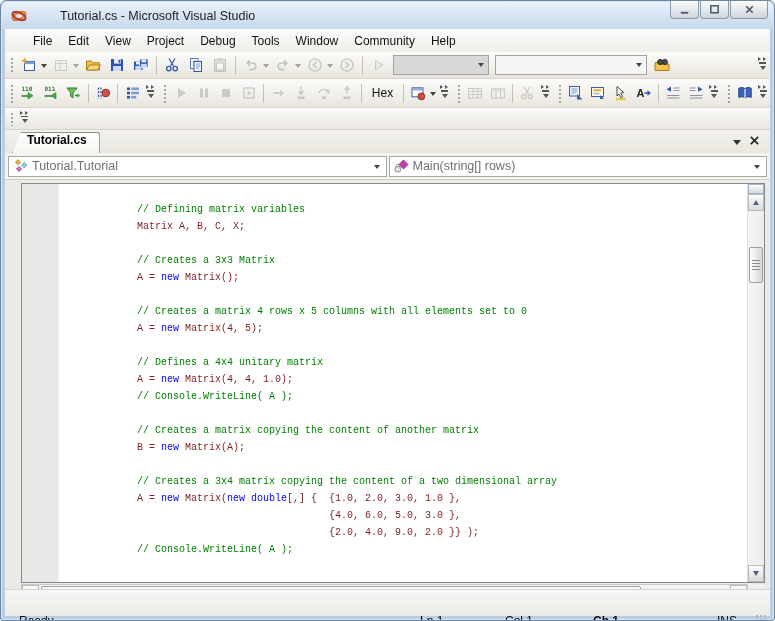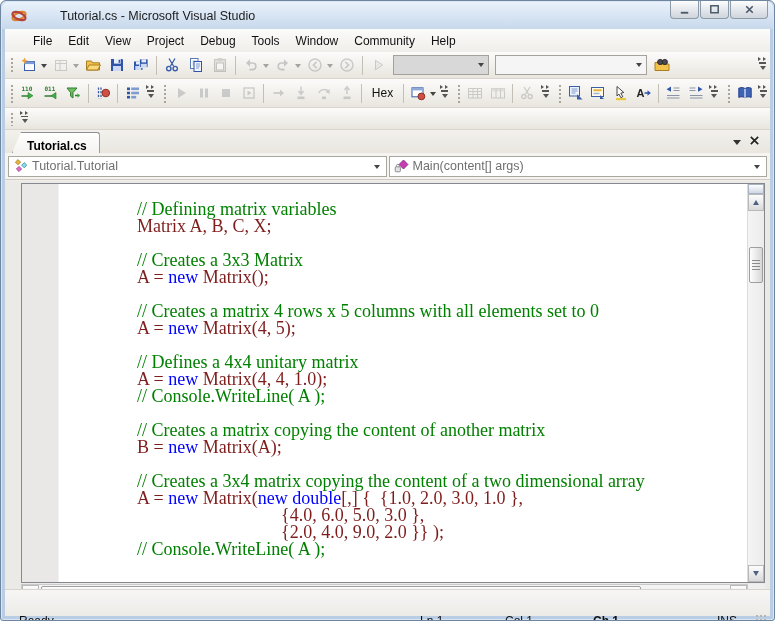--- a/index.html
+++ b/index.html
@@ -55,41 +55,41 @@
   .tbcombo .dd { margin:2px 4px 0 0; }
   .tblbl { padding:2px 6px; font-weight:400; color:#111; border:1px solid transparent; border-radius:2px; }
   .tbflex { flex:1; }
 
   
   .tabrow { position:absolute; top:101px; left:0; right:0; height:23px;
             background:linear-gradient(#f3f1ed,#e9e6df); display:flex; align-items:flex-end; }
   .doctab { margin-left:7px; height:21px; padding:0 12px 0 14px; background:linear-gradient(#fff,#f4f3f0);
             border:1px solid #8e8f8f; border-bottom:none; border-radius:2px 3px 0 0;
             clip-path:polygon(9px 0, 100% 0, 100% 100%, 0 100%);
-            display:flex; align-items:flex-end; font-weight:bold; color:#000; }
+            display:flex; align-items:flex-start; font-weight:bold; color:#000; }
   .tabbtns { margin-left:auto; display:flex; align-items:center; gap:8px; padding:0 10px 4px 0; }
   .tabbtns .dn { width:0;height:0;border:4px solid transparent;border-top:5px solid #333; margin-top:4px; }
   .tabbtns svg { width:11px; height:11px; }
 
   
   .navbar { position:absolute; top:124px; left:0; right:0; height:27px; background:#f5f4f1;
             border-bottom:1px solid #d0ccc3; display:flex; align-items:center; padding:0 2px; }
   .navcombo { height:21px; flex:1; background:#fff; border:1px solid #aaa79f;
               display:flex; align-items:center; padding:0 4px; margin:0 1px; }
   .navcombo svg { width:16px; height:16px; margin-right:3px; flex:none; }
   .navcombo .txt { color:#6f6f6f; font-size:12.5px; flex:1; white-space:nowrap; overflow:hidden; }
   .navcombo .dd { margin:4px 2px 0 0; }
 
   
   .editorarea { position:absolute; top:152px; bottom:27px; left:0; right:0; background:#eceae6; }
   .editorbox { position:absolute; top:2px; left:16px; right:5px; bottom:6px;
                border:1px solid #85888f; background:#fff; display:flex; }
   .indmargin { width:37px; background:#e9e8e6; border-right:1px solid #f2f2f2; }
   .codearea { flex:1; overflow:hidden; position:relative; }
-  pre.code { font-family:Liberation Serif, serif; font-size:18px; line-height:17px;
+  pre.code { font-family:Liberation Mono, monospace; font-size:10px; line-height:17px;
              padding:17px 0 0 78px; white-space:pre; }
   pre.code .c { color:#008000; }
   pre.code .k { color:#0000ff;margin-top:40px; }
   pre.code .p { color:#7f1d1d; }
 
   
   .vscroll { width:17px; background:linear-gradient(90deg,#f4f4f4,#ececec); border-left:1px solid #dcdcdc;
              display:flex; flex-direction:column; position:relative; }
   .sbtn { height:17px; background:linear-gradient(#fdfdfd,#d9d9d9); border:1px solid #b9b9b9;
           display:flex; align-items:center; justify-content:center; }
@@ -620,21 +620,21 @@
         </svg>
         <span class="txt">Tutorial.Tutorial</span>
         <span class="dd"></span>
       </div>
       <div class="navcombo">
         <svg viewBox="0 0 16 16">
           <path d="M9.5 2L14 6.5 9.5 11 5 6.5z" fill="#c73bb4" stroke="#7d2371" stroke-width=".8"></path>
           <rect x="1.2" y="8.8" width="5.2" height="5" rx="1" fill="#e3e3e3" stroke="#777" stroke-width=".8"></rect>
           <path d="M2.4 8.8V7.7a1.4 1.4 0 0 1 2.8 0v1.1" fill="none" stroke="#777" stroke-width=".8"></path>
         </svg>
-        <span class="txt">Main(content[] args)</span>
+        <span class="txt">Main(string[] rows)</span>
         <span class="dd"></span>
       </div>
     </div>
 
     <div class="editorarea">
       <div class="editorbox">
         <div class="indmargin"></div>
         <div class="codearea">
           <pre class="code" id="code"><div><span class="c">// Defining matrix variables</span></div><div><span class="p">Matrix A, B, C, X;</span></div><div>&nbsp;</div><div><span class="c">// Creates a 3x3 Matrix</span></div><div><span class="p">A = </span><span class="k">new</span><span class="p"> Matrix();</span></div><div>&nbsp;</div><div><span class="c">// Creates a matrix 4 rows x 5 columns with all elements set to 0</span></div><div><span class="p">A = </span><span class="k">new</span><span class="p"> Matrix(4, 5);</span></div><div>&nbsp;</div><div><span class="c">// Defines a 4x4 unitary matrix</span></div><div><span class="p">A = </span><span class="k">new</span><span class="p"> Matrix(4, 4, 1.0);</span></div><div><span class="c">// Console.WriteLine( A );</span></div><div>&nbsp;</div><div><span class="c">// Creates a matrix copying the content of another matrix</span></div><div><span class="p">B = </span><span class="k">new</span><span class="p"> Matrix(A);</span></div><div>&nbsp;</div><div><span class="c">// Creates a 3x4 matrix copying the content of a two dimensional array</span></div><div><span class="p">A = </span><span class="k">new</span><span class="p"> Matrix(</span><span class="k">new</span><span class="p"> </span><span class="k">double</span><span class="p">[,] {  {1.0, 2.0, 3.0, 1.0 },</span></div><div><span class="p">                                {4.0, 6.0, 5.0, 3.0 },</span></div><div><span class="p">                                {2.0, 4.0, 9.0, 2.0 }} );</span></div><div><span class="c">// Console.WriteLine( A );</span></div></pre>
         </div>

